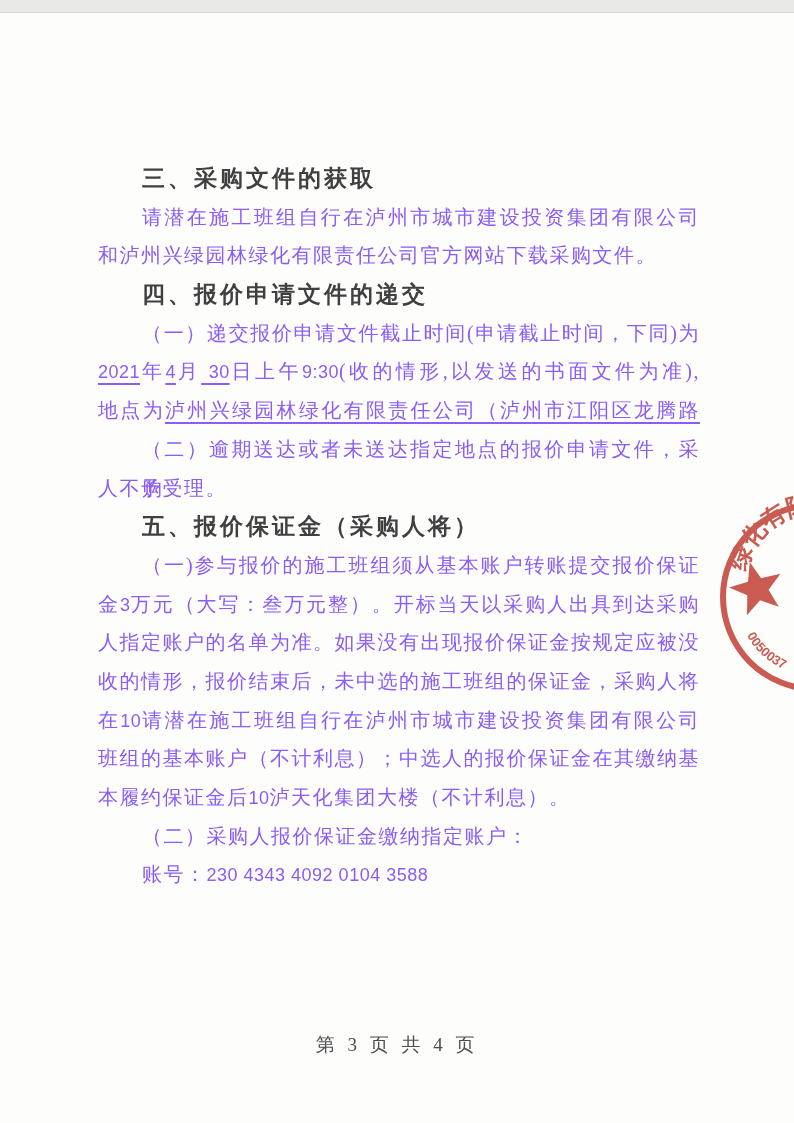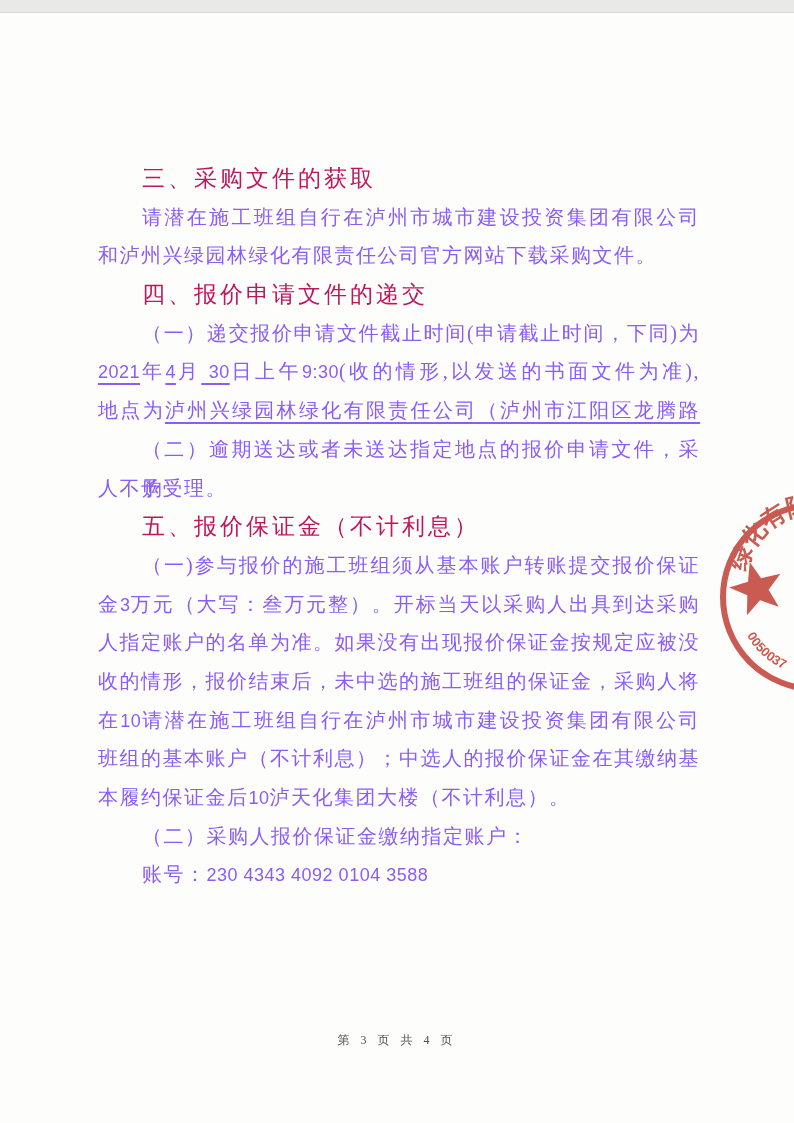--- a/index.html
+++ b/index.html
@@ -17,35 +17,35 @@
   }
   .line{
     height:38.7px;line-height:38.7px;
     font-size:20px;letter-spacing:1.5px;color:#8b5cf6;
     white-space:nowrap;
   }
   .line.justify{white-space:normal;text-align:justify;text-align-last:justify;}
   .line.indent{padding-left:44px;}
   .line.heading{
     font-family:"Liberation Sans","DejaVu Sans",sans-serif;
-    font-weight:normal;font-size:23px;letter-spacing:3px;color:#be185d;
+    font-weight:bold;font-size:23px;letter-spacing:3px;color:#404040;
     padding-left:44px;
   }
   .u{
     text-decoration:underline;
     text-underline-offset:5px;
     text-decoration-thickness:1.5px;
   }
   .num{
     font-family:Liberation Sans, sans-serif;
     font-size:18px;letter-spacing:0.5px;
   }
   .footer{
     position:absolute;top:1032px;left:0;width:100%;
-    text-align:center;font-size:12px;letter-spacing:4px;color:#4e4e4e;
+    text-align:center;font-size:19px;letter-spacing:4px;color:#4e4e4e;
   }
   .stamp{
     position:absolute;left:710px;top:492px;
     opacity:0.88;
   }
   .stamp text{font-weight:bold;}
 </style>
 </head>
 <body>
 
@@ -54,21 +54,21 @@
 <div class="content">
     <div class="line heading"><span class="">三、采购文件的获取</span></div>
     <div class="line body indent justify"><span class="">请潜在施工班组自行在泸州市城市建设投资集团有限公司</span></div>
     <div class="line body"><span class="">和泸州兴绿园林绿化有限责任公司官方网站下载采购文件。</span></div>
     <div class="line heading"><span class="">四、报价申请文件的递交</span></div>
     <div class="line body indent justify"><span class="">（一）递交报价申请文件截止时间(申请截止时间，下同)为</span></div>
     <div class="line body justify"><span class="u num">2021</span><span class="">年</span><span class="u num">4</span><span class="">月</span><span class="u num">&nbsp;30</span><span class="">日上午</span><span class="num">9:30</span><span class="">(收的情形,以发送的书面文件为准),</span></div>
     <div class="line body justify"><span class="">地点为</span><span class="u ">泸州兴绿园林绿化有限责任公司（泸州市江阳区龙腾路</span></div>
     <div class="line body indent justify"><span class="">（二）逾期送达或者未送达指定地点的报价申请文件，采购</span></div>
     <div class="line body"><span class="">人不予受理。</span></div>
-    <div class="line heading"><span class="">五、报价保证金（不计利息）</span></div>
+    <div class="line heading"><span class="">五、报价保证金（采购人将）</span></div>
     <div class="line body indent justify"><span class="">（一)参与报价的施工班组须从基本账户转账提交报价保证</span></div>
     <div class="line body justify"><span class="">金</span><span class="num">3</span><span class="">万元（大写：叁万元整）。开标当天以采购人出具到达采购</span></div>
     <div class="line body justify"><span class="">人指定账户的名单为准。如果没有出现报价保证金按规定应被没</span></div>
     <div class="line body justify"><span class="">收的情形，报价结束后，未中选的施工班组的保证金，采购人将</span></div>
     <div class="line body justify"><span class="">在</span><span class="num">10</span><span class="">请潜在施工班组自行在泸州市城市建设投资集团有限公司</span></div>
     <div class="line body justify"><span class="">班组的基本账户（不计利息）；中选人的报价保证金在其缴纳基</span></div>
     <div class="line body"><span class="">本履约保证金后</span><span class="num">10</span><span class="">泸天化集团大楼（不计利息）。</span></div>
     <div class="line body indent"><span class="">（二）采购人报价保证金缴纳指定账户：</span></div>
     <div class="line body indent"><span class="">账号：</span><span class="num">230 4343 4092 0104 3588</span></div>
   </div>

